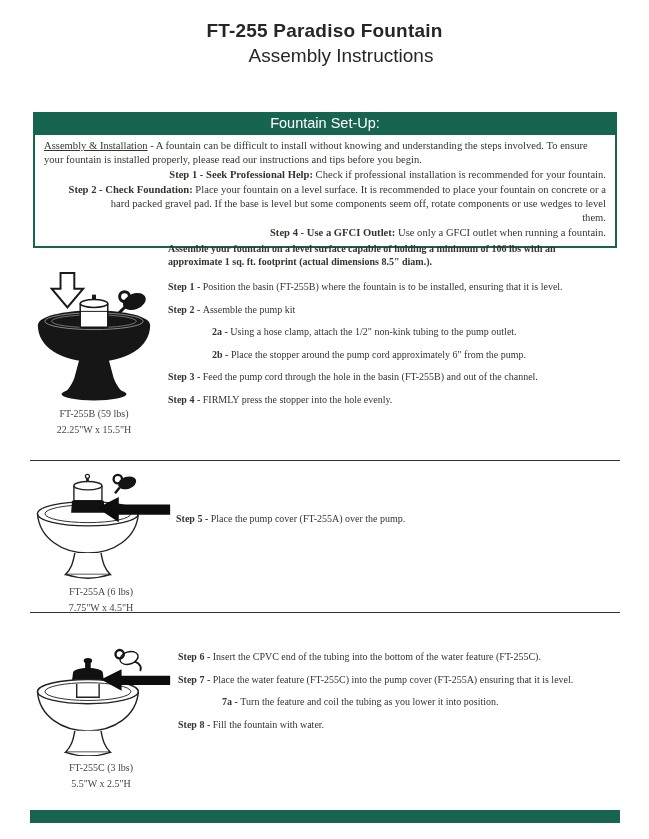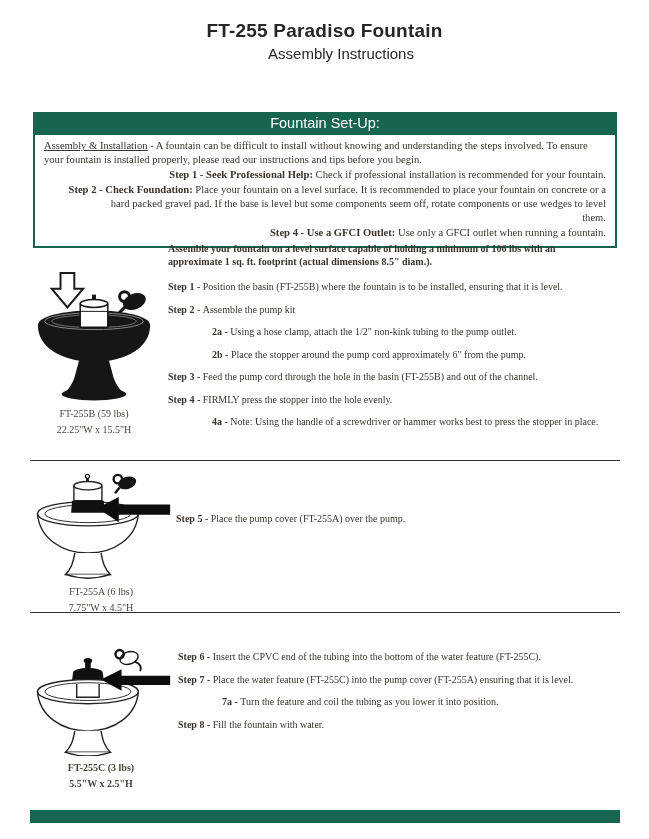--- a/index.html
+++ b/index.html
@@ -7,21 +7,21 @@
   html,body { margin:0; padding:0; background:#fff; }
   .page {
     position:relative; width:649px; height:839px; background:#fff;
     font-family:"Liberation Serif", serif; color:var(--ink); overflow:hidden;
   }
 
   
   .doc-header { position:absolute; top:20px; left:0; width:100%; text-align:center;
     font-family:"Liberation Sans", sans-serif; color:#262626; }
   .doc-header h1 { margin:0; font-size:19px; font-weight:bold; letter-spacing:.2px; }
-  .doc-header h2 { margin:3px 0 0; font-size:15px; font-weight:normal;padding-left:33px; }
+  .doc-header h2 { margin:3px 0 0; font-size:19px; font-weight:normal;padding-left:33px; }
 
   
   .setup { position:absolute; left:33px; top:112px; width:584px; }
   .setup-banner { background:var(--accent); color:#fff; text-align:center;
     font-family:"Liberation Sans", sans-serif; font-size:14.5px; padding:3px 0 4px; }
   .setup-body { border:2px solid var(--accent); border-top:none; background:#fff;
     padding:4px 9px 6px; font-size:10.6px; line-height:1.3; }
   .b { font-weight:bold; }
   .intro-label { font-weight:normal; text-decoration:underline; }
   .sstep { margin:1.5px 0 0 22px; padding-left:21px; text-indent:-21px;text-align:right; }
@@ -36,21 +36,21 @@
   .fig svg { display:block; margin:0 auto; }
   .caption { font-size:10px; line-height:1.55; color:#4a443e; margin-top:4px; }
   .steps { flex:1; padding-left:10px; font-size:10px; line-height:1.3; }
   .sec1 .steps { padding-top:2px; }
   .sec2 .steps { padding-top:44px; padding-left:4px; }
   .sec3 .steps { padding-top:10px; padding-left:6px; }
   .lead { font-weight:bold; margin:0 0 12px; padding-right:30px; }
   .step { margin:0 0 9.5px; padding-left:46px; text-indent:-46px; }
   .step.sub { margin-left:44px; padding-left:26px; text-indent:-26px; }
   .sec1 .fig { padding-top:30px; }
-  .sec3 .fig { padding-top:4px;font-weight:bold; }
+  .sec3 .fig { padding-top:4px; }
 
   .divider { position:absolute; left:30px; width:590px; height:0;
     border:none; border-top:1.5px solid #35302b; margin:0; }
   .div1 { top:460px; } .div2 { top:612px; }
 
   .footer-bar { position:absolute; left:30px; top:810px; width:590px; height:13px;
     background:var(--accent); }
 </style>
 </head>
 <body>
@@ -99,21 +99,20 @@
       </figcaption>
     </figure>
     <div class="steps">
       <p class="lead">Assemble your fountain on a level surface capable of holding a minimum of 106 lbs with an approximate 1 sq. ft. footprint (actual dimensions 8.5" diam.).</p>
       <p class="step"><span class="b">Step 1 - </span><span>Position the basin (FT-255B) where the fountain is to be installed, ensuring that it is level.</span></p>
       <p class="step"><span class="b">Step 2 - </span><span>Assemble the pump kit</span></p>
       <p class="step sub"><span class="b">2a - </span><span>Using a hose clamp, attach the 1/2" non-kink tubing to the pump outlet.</span></p>
       <p class="step sub"><span class="b">2b - </span><span>Place the stopper around the pump cord approximately 6" from the pump.</span></p>
       <p class="step"><span class="b">Step 3 - </span><span>Feed the pump cord through the hole in the basin (FT-255B) and out of the channel.</span></p>
       <p class="step"><span class="b">Step 4 - </span><span>FIRMLY press the stopper into the hole evenly.</span></p>
-      <p class="step sub"><span class="b">4a - </span><span>Note: Using the handle of a screwdriver or hammer works best to press the stopper in place.</span></p>
     </div>
   </section>
 
   <hr class="divider div1">
 
   <section class="section sec2">
     <figure class="fig" style="margin:0">
       <svg width="142" height="112" viewBox="0 0 152 118">
         <g>
           <ellipse cx="104" cy="15" rx="10" ry="6.5" fill="#141414" transform="rotate(-18 104 15)"></ellipse>

